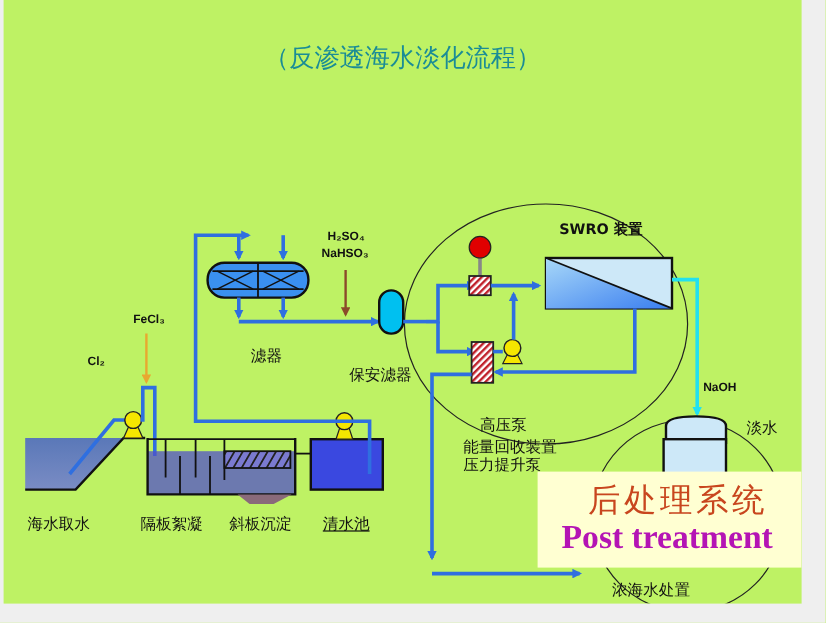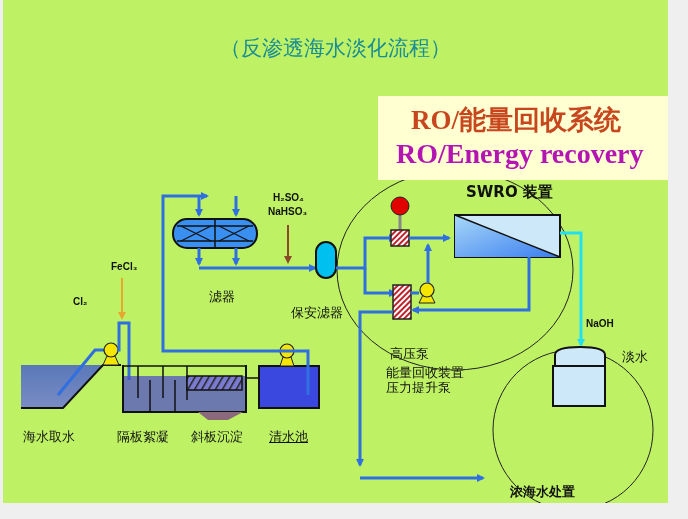--- a/index.html
+++ b/index.html
@@ -139,37 +139,37 @@
 
     <polyline points="557,233 578,233 578,345" fill="none" stroke="#22e0f0" stroke-width="3" marker-end="url(#ac)"></polyline>
 
     <g>
       <path d="M552,370 L552,355 Q552,347 577,347 Q602,347 602,355 L602,370" fill="#cde8f8" stroke="#111" stroke-width="2"></path>
       <rect x="550" y="366" width="52" height="40" fill="#cde8f8" stroke="#111" stroke-width="2"></rect>
     </g>
   </svg>
 
 
-  <div class="box" style="left:375px; top:96px; width:290px; height:84px;">
-    <div class="abs zh" style="left:33px; top:6px; font-size:27px; font-family:'Liberation Serif', serif; font-weight:bold;">RO/能量回收系统</div>
-    <div class="abs en" style="left:18px; top:42px; font-size:28px;">RO/Energy recovery</div>
+
+  <div class="box" style="left:445px; top:393px; width:220px; height:80px;">
+    <div class="abs zh" style="left:42px; top:6px; font-size:27px; letter-spacing:3px;">后处理系统</div>
+    <div class="abs en" style="left:20px; top:40px; font-size:28px;">Post treatment</div>
   </div>
-
 
   <div class="abs chem" style="left:270px; top:192px;">H₂SO₄</div>
   <div class="abs chem" style="left:265px; top:206px;">NaHSO₃</div>
   <div class="abs chem" style="left:108px; top:261px;">FeCl₃</div>
   <div class="abs chem" style="left:70px; top:296px;">Cl₂</div>
   <div class="abs chem" style="left:583px; top:318px;">NaOH</div>
 
   <div class="abs lbl" style="left:206px; top:288px;">滤器</div>
   <div class="abs lbl" style="left:288px; top:304px;">保安滤器</div>
   <div class="abs lbl" style="left:20px; top:428px;">海水取水</div>
   <div class="abs lbl" style="left:114px; top:428px;">隔板絮凝</div>
   <div class="abs lbl" style="left:188px; top:428px;">斜板沉淀</div>
   <div class="abs lbl" style="left:266px; top:428px;text-decoration:underline;">清水池</div>
-  <div class="abs lbl" style="left:463px; top:183px; font-weight:bold; font-size:15px;">SWRO 装置</div>
-  <div class="abs lbl" style="left:387px; top:345px;">高压泵</div>
+  <div class="abs lbl" style="left:463px; top:183px; font-weight:bold; font-size:12px;">SWRO 装置</div>
+  <div class="abs lbl" style="left:397px; top:345px;">高压泵</div>
   <div class="abs lbl" style="left:383px; top:364px;">能量回收装置</div>
   <div class="abs lbl" style="left:383px; top:379px; height:14px; overflow:hidden;">压力提升泵</div>
   <div class="abs lbl" style="left:619px; top:348px;">淡水</div>
-  <div class="abs lbl" style="left:507px; top:483px;font-weight:bold;">浓海水处置</div>
+  <div class="abs lbl" style="left:507px; top:483px;">浓海水处置</div>
 </div>
 
 </body></html>

